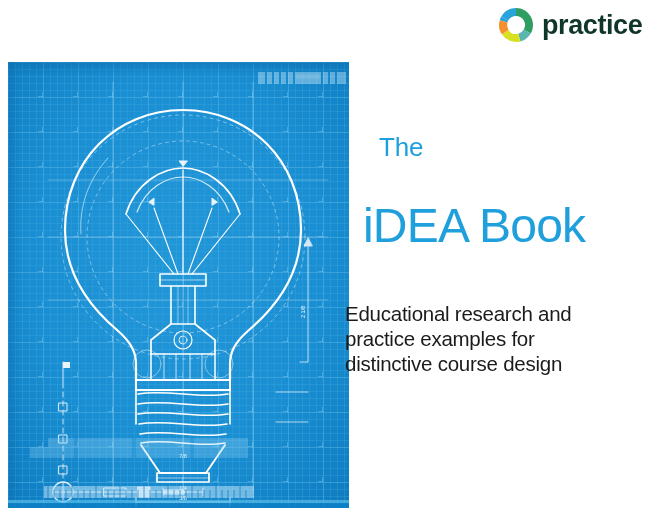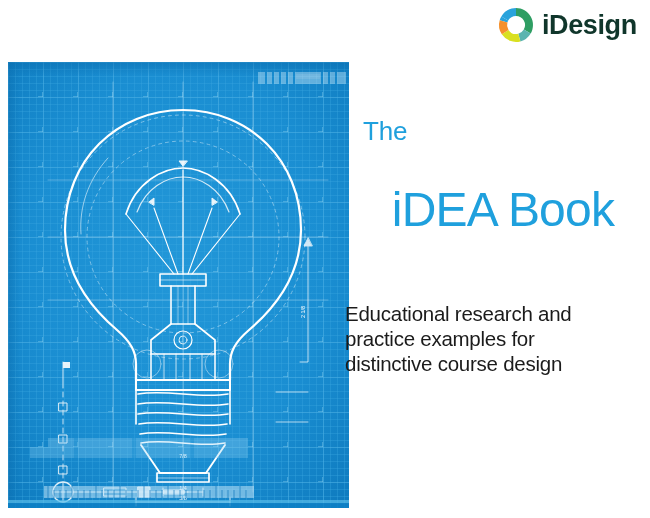--- a/index.html
+++ b/index.html
@@ -47,30 +47,29 @@
     position: absolute;
     left: 363px;
     top: 118px;
     width: 280px;
   }
   #eyebrow-the {
     font-size: 26px;
     color: #1fa0dd;
     line-height: 1;
     letter-spacing: -0.2px;
-    margin: 0;
+    margin: 16px;
   }
   #main-title {
     font-size: 48px;
     color: #1fa0dd;
     line-height: 1;
     letter-spacing: -0.8px;
     margin: 42px 0 4px 0;
     white-space: nowrap;
-    text-align: center;
   }
   #subtitle {
     position: absolute;
     left: 345px;
     top: 301px;
     width: 250px;
     font-size: 20.5px;
     line-height: 25px;
     color: #1b1b1b;
     letter-spacing: -0.25px;
@@ -103,21 +102,21 @@
 
         <path d="M 14.7,8.5 A 17,17 0 0,1 4.4,16.4 L 2.3,8.7 A 9,9 0 0,0 7.8,4.5 Z" fill="#5ab4b0"></path>
 
         <path d="M 4.4,16.4 A 17,17 0 0,1 -13.3,-10.6 L -7.1,-5.6 A 9,9 0 0,0 2.3,8.7 Z" fill="#d9e021" opacity="0"></path>
         <path d="M 4.4,16.4 A 17,17 0 0,1 -14.2,9.3 L -7.5,4.9 A 9,9 0 0,0 2.3,8.7 Z" fill="#d9e021"></path>
 
         <path d="M -14.2,9.3 A 17,17 0 0,1 -16.3,-4.8 L -8.6,-2.5 A 9,9 0 0,0 -7.5,4.9 Z" fill="#f5902c"></path>
       </g>
     </svg>
   </span>
-  <span id="brand-wordmark">iDesign</span>
+  <span id="brand-wordmark">practice</span>
 </div>
 
 <div id="blueprint">
   <svg id="blueprint-svg" width="341" height="446" viewBox="0 0 341 446" xmlns="http://www.w3.org/2000/svg">
     <defs>
 
       <pattern id="fine" width="7" height="7" patternUnits="userSpaceOnUse">
         <path d="M7 0 L0 0 0 7" fill="none" stroke="#3aa6df" stroke-width="0.7"></path>
       </pattern>
       <pattern id="coarse" width="35" height="35" patternUnits="userSpaceOnUse">

